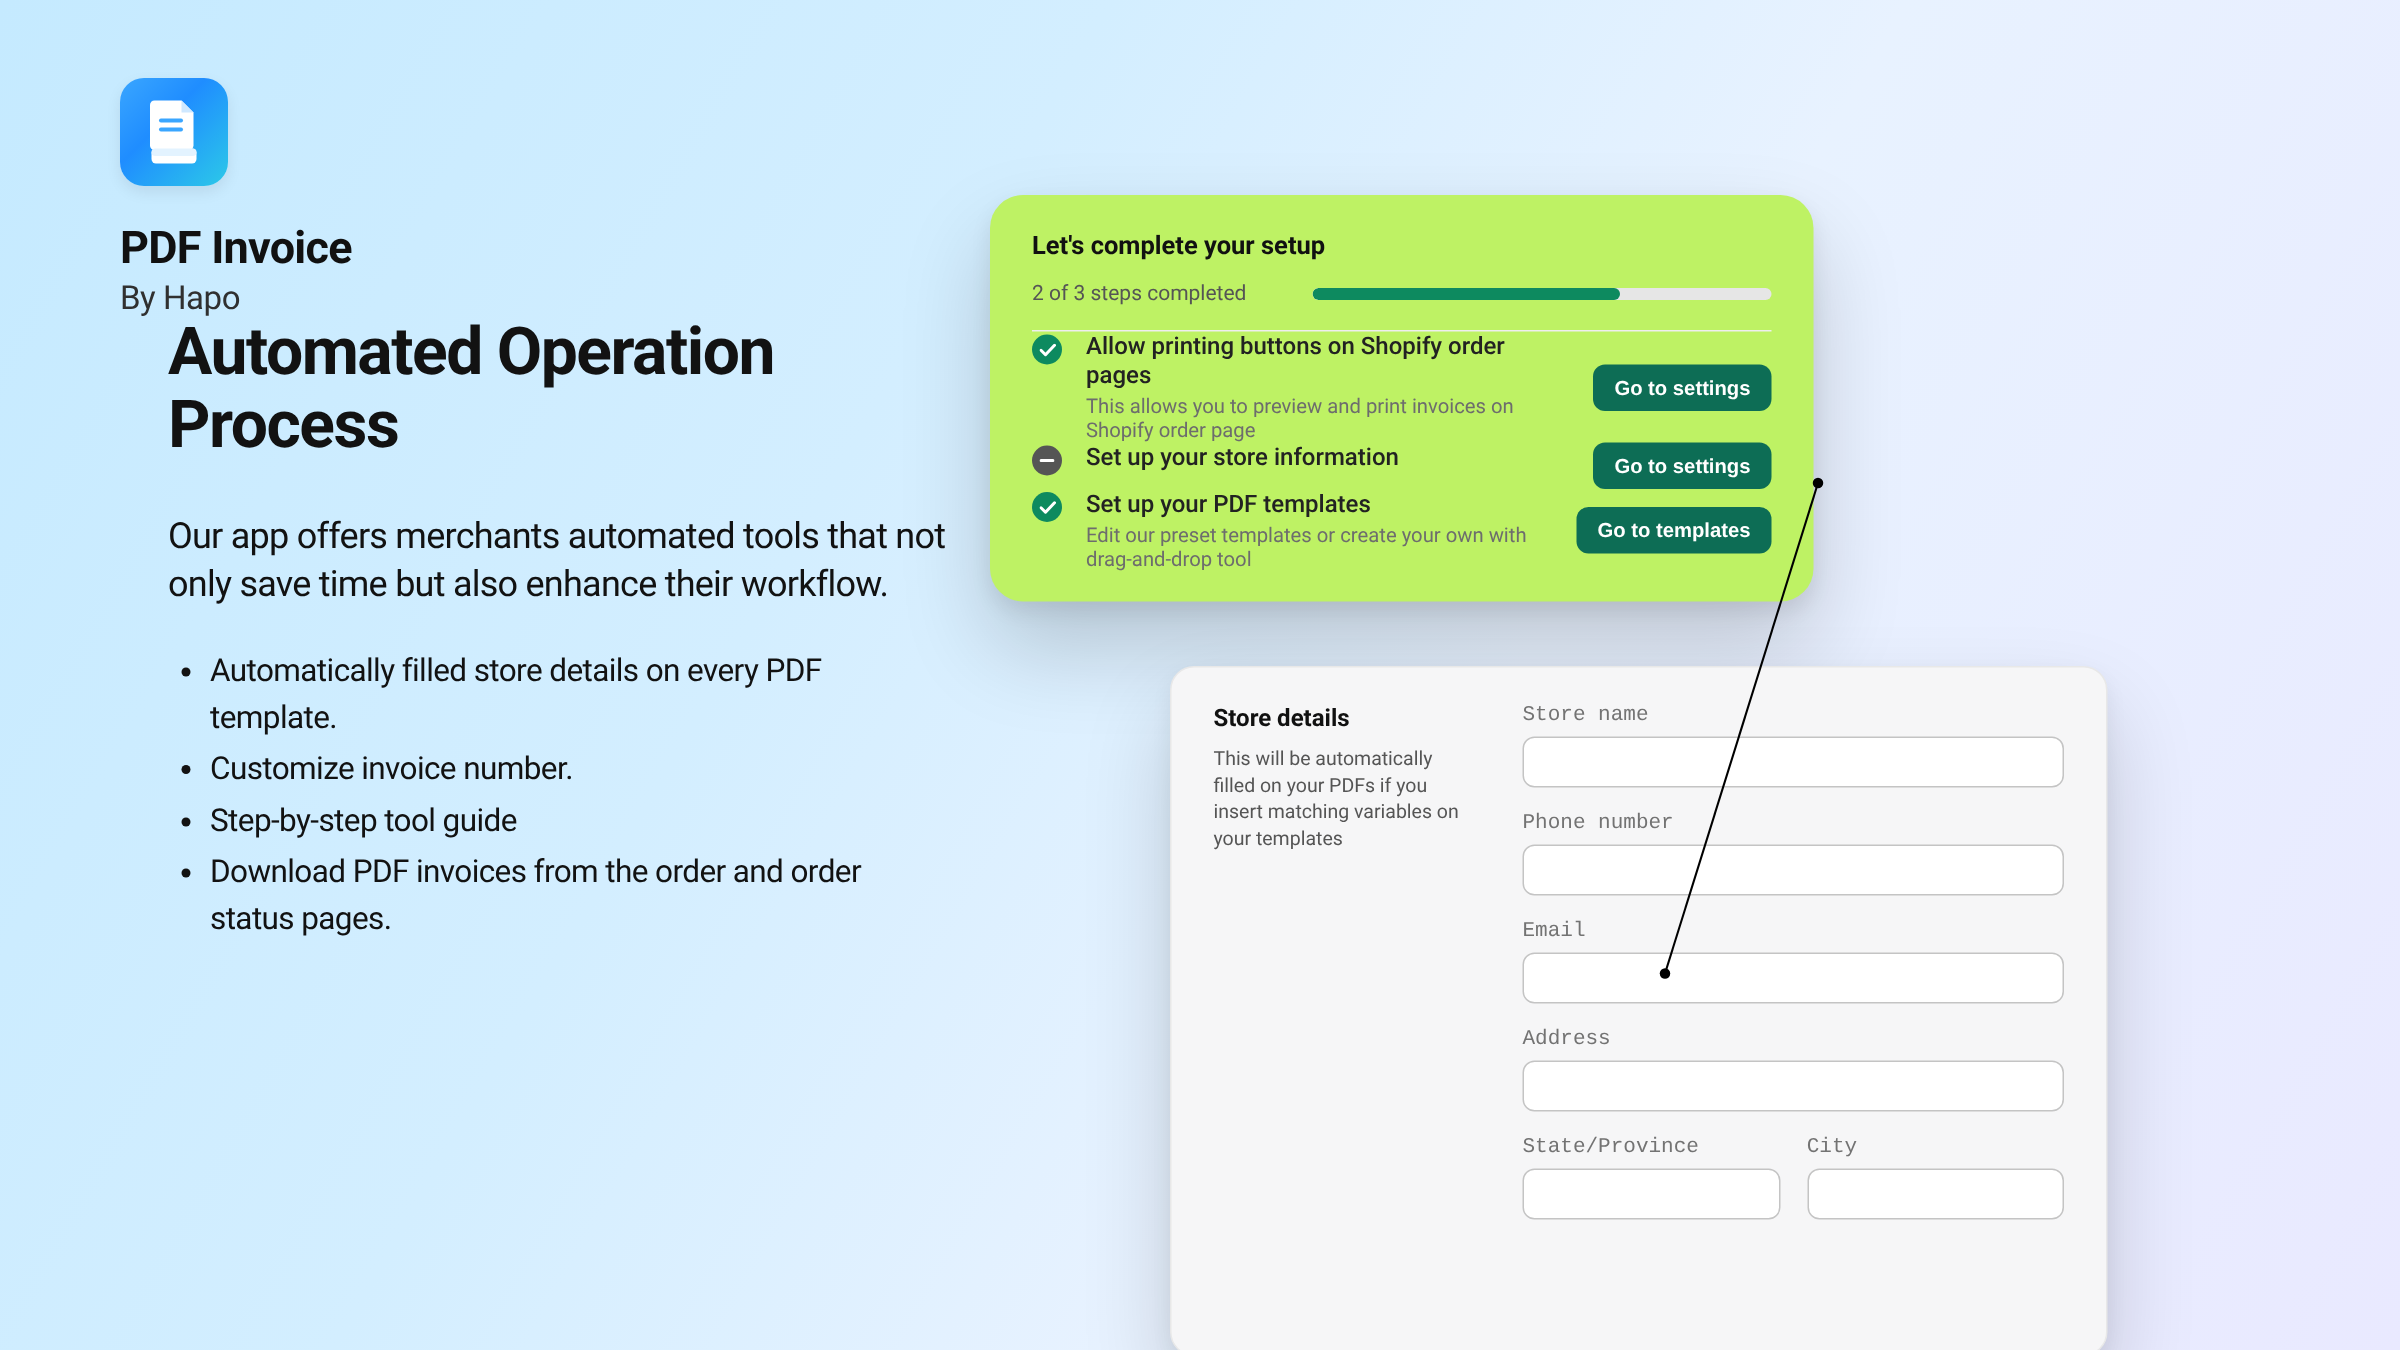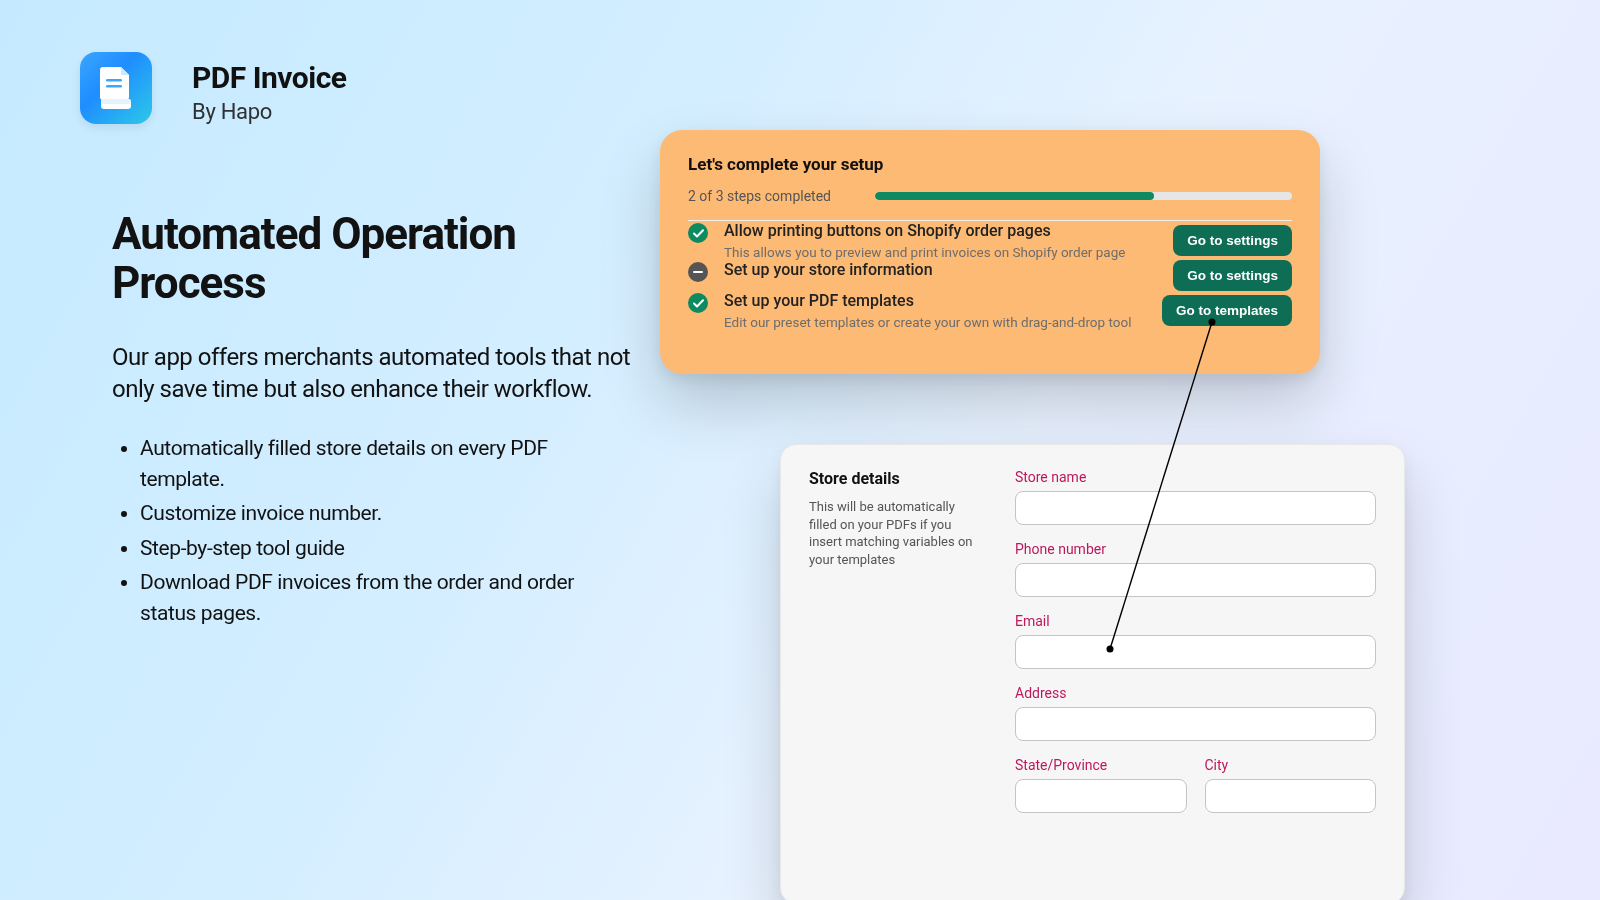--- a/index.html
+++ b/index.html
@@ -6,21 +6,21 @@
   html, body { width: 1600px; height: 900px; overflow: hidden; font-family: -apple-system, BlinkMacSystemFont, "Segoe UI", Roboto, Helvetica, Arial, sans-serif; }
   body {
     background: linear-gradient(120deg, #c5eaff 0%, #d3eeff 35%, #e8f2ff 60%, #e9e9ff 100%);
     position: relative;
   }
 
   
   .app-header {
     position: absolute;
     left: 80px; top: 52px;
-    display: flex; align-items: flex-end; gap: 40px;
+    display: flex; align-items: flex-start; gap: 24px; flex-direction: column;
   }
   .app-logo {
     width: 72px; height: 72px; border-radius: 16px;
     background: linear-gradient(135deg, #3aa6ff 0%, #1f8dff 40%, #2cc9e8 100%);
     display: flex; align-items: center; justify-content: center;
     box-shadow: 0 4px 10px rgba(0,0,0,0.08);
   }
   .app-title { font-size: 30px; font-weight: 700; color: #111; letter-spacing: -0.5px; }
   .app-subtitle { font-size: 22px; color: #303030; margin-top: 4px; letter-spacing: -0.3px; }
 
@@ -32,24 +32,24 @@
   }
   .hero-heading { font-size: 44px; font-weight: 700; line-height: 1.12; letter-spacing: -1px; }
   .hero-para { font-size: 24px; line-height: 1.35; margin-top: 32px; letter-spacing: -0.5px; }
   .hero-list { margin-top: 28px; padding-left: 28px; font-size: 21px; line-height: 1.45; letter-spacing: -0.4px; }
   .hero-list li { margin-bottom: 4px; }
 
   
   .setup-card {
     position: absolute;
     left: 660px; top: 130px;
-    width: 660px;
-    background: #fdba74;
+    width: 549px;
+    background: #bef264;
     border-radius: 22px;
-    padding: 24px 28px 44px 28px;
+    padding: 24px 28px 20px 28px;
     box-shadow:
       0 30px 60px rgba(0,0,0,0.18),
       0 6px 14px rgba(0,0,0,0.08);
   }
   .setup-title { font-size: 17px; font-weight: 700; color: #111; }
   .setup-progress-row { display: flex; align-items: center; gap: 44px; margin-top: 14px; padding-bottom: 16px; border-bottom: 1px solid #eee; }
   .setup-progress-label { font-size: 14px; color: #555; white-space: nowrap; }
   .setup-progress-bar { flex: 1; height: 8px; background: #e6e6e6; border-radius: 4px; overflow: hidden; }
   .setup-progress-fill { height: 100%; background: #0d8a5f; border-radius: 4px; }
 
@@ -83,21 +83,21 @@
       0 30px 60px rgba(0,0,0,0.16),
       0 6px 14px rgba(0,0,0,0.06);
     overflow: hidden;
   }
   .details-inner { display: flex; gap: 36px; }
   .details-left { width: 170px; flex: none; }
   .details-heading { font-size: 16px; font-weight: 700; color: #111; }
   .details-help { font-size: 13px; color: #555; line-height: 1.35; margin-top: 10px; }
   .details-right { flex: 1; }
   .form-group { margin-bottom: 16px; }
-  .form-label { display: block; font-size: 14px; color: #be185d; margin-bottom: 6px; }
+  .form-label { display: block; font-size: 14px; color: #737373; margin-bottom: 6px; font-family: Liberation Mono, monospace; }
   .form-input {
     width: 100%; height: 34px;
     border: 1px solid #c4c4c4; border-radius: 8px;
     background: #fff; padding: 0 10px; font-size: 14px;
   }
   .form-row { display: flex; gap: 18px; }
   .form-row .form-group { flex: 1; }
 
   
   .connector {

